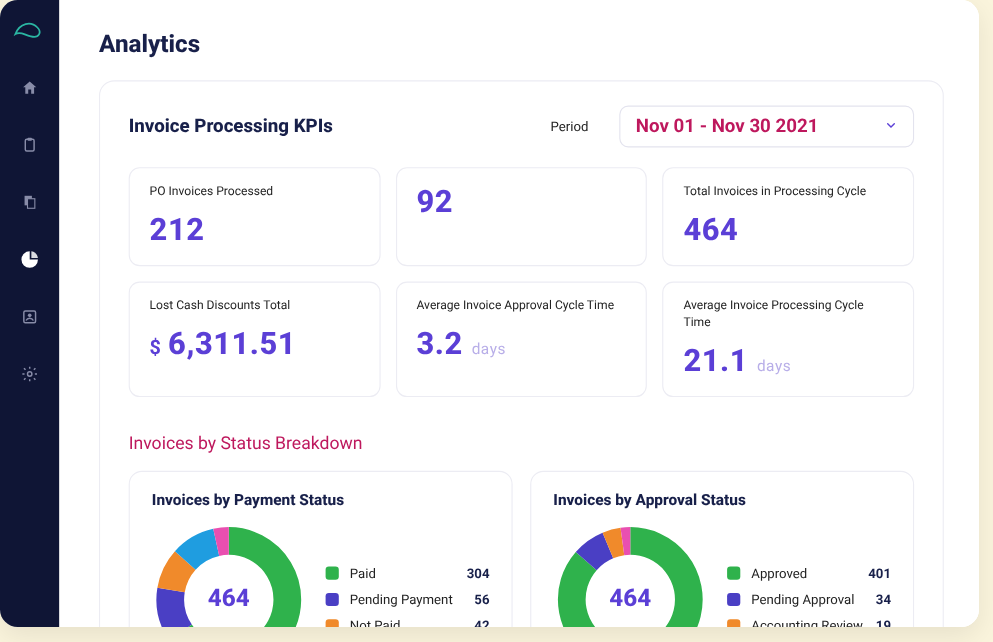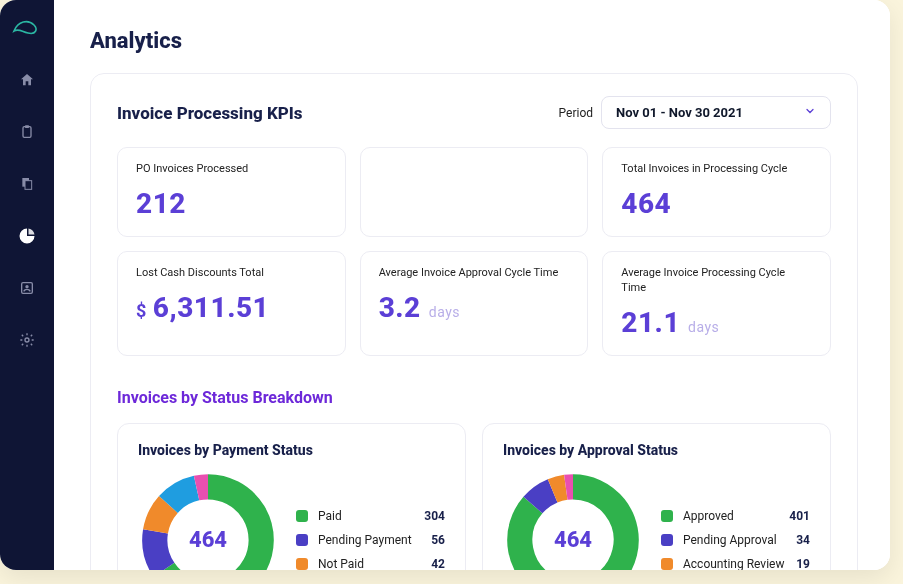--- a/index.html
+++ b/index.html
@@ -52,29 +52,29 @@
     color: #18204a;
     margin-bottom: 20px;
   }
   .panel {
     border: 1px solid #ececf3;
     border-radius: 14px;
     padding: 22px 26px 0 26px;
   }
   .panel-head { display:flex; align-items:center; justify-content:space-between; margin-bottom: 18px; text-align: right;}
   .panel-title { font-size:17px; font-weight:800; color:#18204a; }
-  .period-wrap { display:flex; align-items:center; gap:8px;}
+  .period-wrap { display:flex; align-items:center; gap:28px;}
   .period-label { font-size:12px; color:#222; }
   .period-select {
     border:1px solid #e3e3ee;
     border-radius:8px;
     padding:8px 14px;
-    font-size:13px;
+    font-size:17px;
     font-weight:700;
-    color:#0f172a;
+    color:#be185d;
     display:flex;
     align-items:center;
     gap: 60px;
     cursor:pointer;
     min-width:230px;
     justify-content:space-between;
   }
   .chev { color:#5b3fd6; }
   .kpi-grid {
     display:grid;
@@ -86,21 +86,21 @@
     border:1px solid #ececf3;
     border-radius:10px;
     padding:14px 18px 16px 18px;
     min-height: 88px;
   }
   .kpi-label { font-size:11px; color:#222; margin-bottom:10px; line-height:1.35; }
   .kpi-value { font-size:28px; font-weight:800; color:#5b3fd6; letter-spacing:0.5px;}
   .kpi-value .prefix { font-size:18px; font-weight:700; color:#5b3fd6; margin-right:6px;}
   .kpi-value .suffix { font-size:14px; font-weight:400; color:#b8aee8; margin-left:8px;}
   .section-title {
-    font-size:16px; font-weight:700; color:#6d28d9; margin:6px 0 16px 0;
+    font-size:16px; font-weight:400; color:#be185d; margin:6px 0 16px 0;
   }
   .chart-row { display:grid; grid-template-columns: 1fr 1fr; gap:16px; }
   .chart-card {
     border:1px solid #ececf3; border-radius:12px; padding:18px 20px;
     overflow:hidden;
   }
   .chart-title { font-size:14px; font-weight:800; color:#18204a; margin-bottom:12px;}
   .chart-body { display:flex; align-items:center; gap:18px;}
   .donut-wrap { position:relative; width:140px; height:140px; flex-shrink:0;}
   .donut-center {
@@ -183,20 +183,21 @@
           </div>
         </div>
       </div>
 
       <div class="kpi-grid" id="kpi-grid">
           <div class="kpi-card">
             <div class="kpi-label">PO Invoices Processed</div>
             <div class="kpi-value"><span>212</span></div>
           </div>
           <div class="kpi-card">
+            <div class="kpi-value"><span>92</span></div>
           </div>
           <div class="kpi-card">
             <div class="kpi-label">Total Invoices in Processing Cycle</div>
             <div class="kpi-value"><span>464</span></div>
           </div>
           <div class="kpi-card">
             <div class="kpi-label">Lost Cash Discounts Total</div>
             <div class="kpi-value"><span class="prefix">$</span><span>6,311.51</span></div>
           </div>
           <div class="kpi-card">

